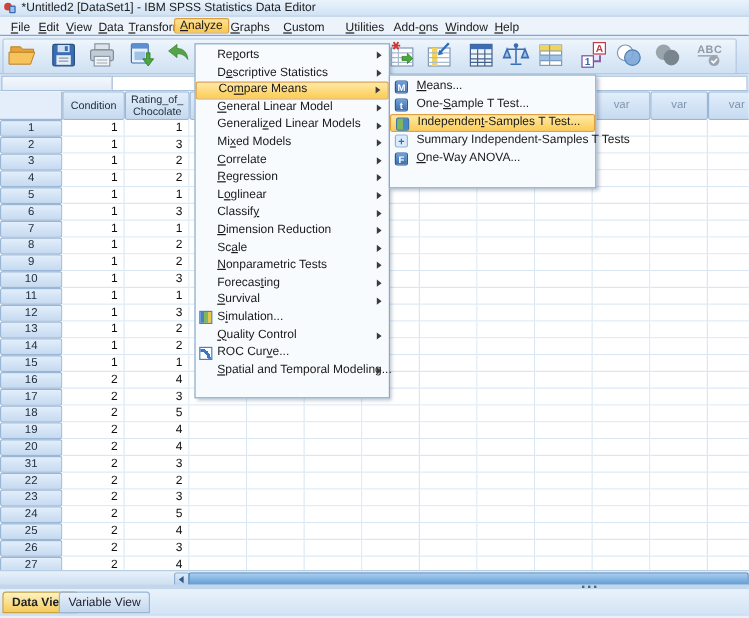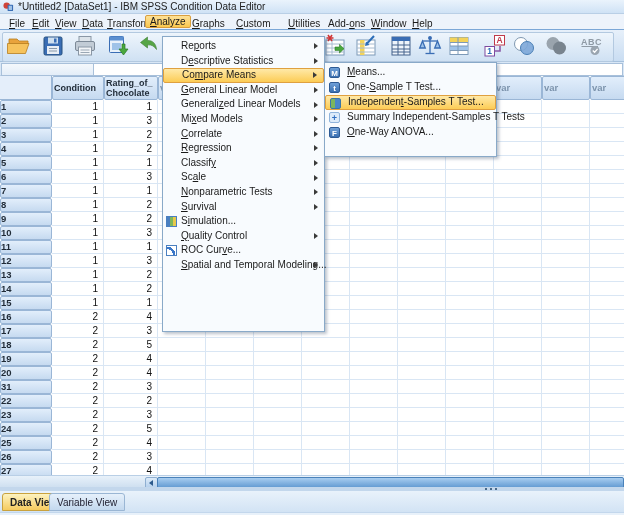--- a/index.html
+++ b/index.html
@@ -35,21 +35,21 @@
   #cellbar{top:62px;height:14px;background:#d9e7f6;border-bottom:1px solid #b9cfe6}
   #cellref{position:absolute;left:1px;top:1px;width:91px;height:11px;
     background:linear-gradient(#f4f8fc,#e3edf8);border:1px solid #a8c0da}
   #celledit{position:absolute;left:93px;top:1px;right:1px;height:11px;background:#fff;border:1px solid #a8c0da}
 
   
   #gridwrap{top:76px;height:399px;overflow:hidden;background:#fff}
   table{border-collapse:separate;border-spacing:0;table-layout:fixed;width:638px}
   th,td{box-sizing:border-box;overflow:hidden;padding:0}
   th.hc,td.rn{background:linear-gradient(#e2eefb,#c6daf0);border:1px solid #9ab6d6;
-    border-radius:2px;font-weight:bold;font-size:10px;color:#1f2a36;text-align:left}
+    border-radius:2px;font-weight:normal;font-size:10px;color:#1f2a36;text-align:center}
   th.hc{height:23px;line-height:10px;word-break:break-all;font-size:9px;padding:1px}
   th.corner{background:#e4eefa;border-right:1px solid #9ab6d6;border-bottom:1px solid #9ab6d6}
   th.hc.var{color:#7d94ad;font-size:9.5px}
   tr.dr{height:14px}
   td.rn{font-size:9.5px;line-height:12px}
   td.dc{background:#fff;border-right:1px solid #d9e6f4;border-bottom:1px solid #d9e6f4;
     font-size:10px;text-align:right;padding-right:5px;color:#111;line-height:13px}
 
   
   #hscroll{top:475px;height:12px;background:linear-gradient(#e8f1fa,#cfe0f0);border-top:1px solid #b9cfe6}
@@ -96,21 +96,21 @@
 </style>
 </head>
 <body>
 
 <div class="abs" id="titlebar">
   <svg width="11" height="11" viewBox="0 0 12 12">
     <circle cx="4" cy="5" r="3.5" fill="#d04438"></circle>
     <rect x="5" y="4" width="6" height="7" rx="1" fill="#3a6db4"></rect>
     <rect x="6.2" y="5.2" width="3.6" height="4.6" fill="#9fc3e8"></rect>
   </svg>
-  <span class="ttl">*Untitled2 [DataSet1] - IBM SPSS Condition Data Editor</span>
+  <span class="ttl">*Untitled2 [DataSet1] - IBM SPSS Statistics Data Editor</span>
 </div>
 
 <div class="abs" id="menubar">
     <span class="mb-item"><u>F</u>ile</span>
     <span class="mb-item"><u>E</u>dit</span>
     <span class="mb-item"><u>V</u>iew</span>
     <span class="mb-item"><u>D</u>ata</span>
     <span class="mb-item"><u>T</u>ransform</span>
     <span class="mb-item active"><u>A</u>nalyze</span>
     <span class="mb-item"><u>G</u>raphs</span>
@@ -722,23 +722,26 @@
 
 <div class="panel" id="analyze-menu">
     <div class="mi"><span>Re<u>p</u>orts</span><span class="mi-arrow"></span></div>
     <div class="mi"><span>D<u>e</u>scriptive Statistics</span><span class="mi-arrow"></span></div>
     <div class="mi hl"><span>Co<u>m</u>pare Means</span><span class="mi-arrow"></span></div>
     <div class="mi"><span><u>G</u>eneral Linear Model</span><span class="mi-arrow"></span></div>
     <div class="mi"><span>Generali<u>z</u>ed Linear Models</span><span class="mi-arrow"></span></div>
     <div class="mi"><span>Mi<u>x</u>ed Models</span><span class="mi-arrow"></span></div>
     <div class="mi"><span><u>C</u>orrelate</span><span class="mi-arrow"></span></div>
     <div class="mi"><span><u>R</u>egression</span><span class="mi-arrow"></span></div>
+    <div class="mi"><span>L<u>o</u>glinear</span><span class="mi-arrow"></span></div>
     <div class="mi"><span>Classif<u>y</u></span><span class="mi-arrow"></span></div>
+    <div class="mi"><span><u>D</u>imension Reduction</span><span class="mi-arrow"></span></div>
     <div class="mi"><span>Sc<u>a</u>le</span><span class="mi-arrow"></span></div>
     <div class="mi"><span><u>N</u>onparametric Tests</span><span class="mi-arrow"></span></div>
+    <div class="mi"><span>Forecas<u>t</u>ing</span><span class="mi-arrow"></span></div>
     <div class="mi"><span><u>S</u>urvival</span><span class="mi-arrow"></span></div>
     <div class="mi"><span class="mi-ico simulation-icon"></span><span>S<u>i</u>mulation...</span></div>
     <div class="mi"><span><u>Q</u>uality Control</span><span class="mi-arrow"></span></div>
     <div class="mi"><span class="mi-ico roc-curve-icon"></span><span>ROC Cur<u>v</u>e...</span></div>
     <div class="mi"><span><u>S</u>patial and Temporal Modeling...</span><span class="mi-arrow"></span></div>
   </div>
 <div class="panel" id="compare-submenu">
     <div class="smi"><span class="smi-ico means-icon">M</span><span><u>M</u>eans...</span></div>
     <div class="smi"><span class="smi-ico one-sample-icon">t</span><span>One-<u>S</u>ample T Test...</span></div>
     <div class="smi hl"><span class="smi-ico independent-samples-icon"></span><span>Independen<u>t</u>-Samples T Test...</span></div>

